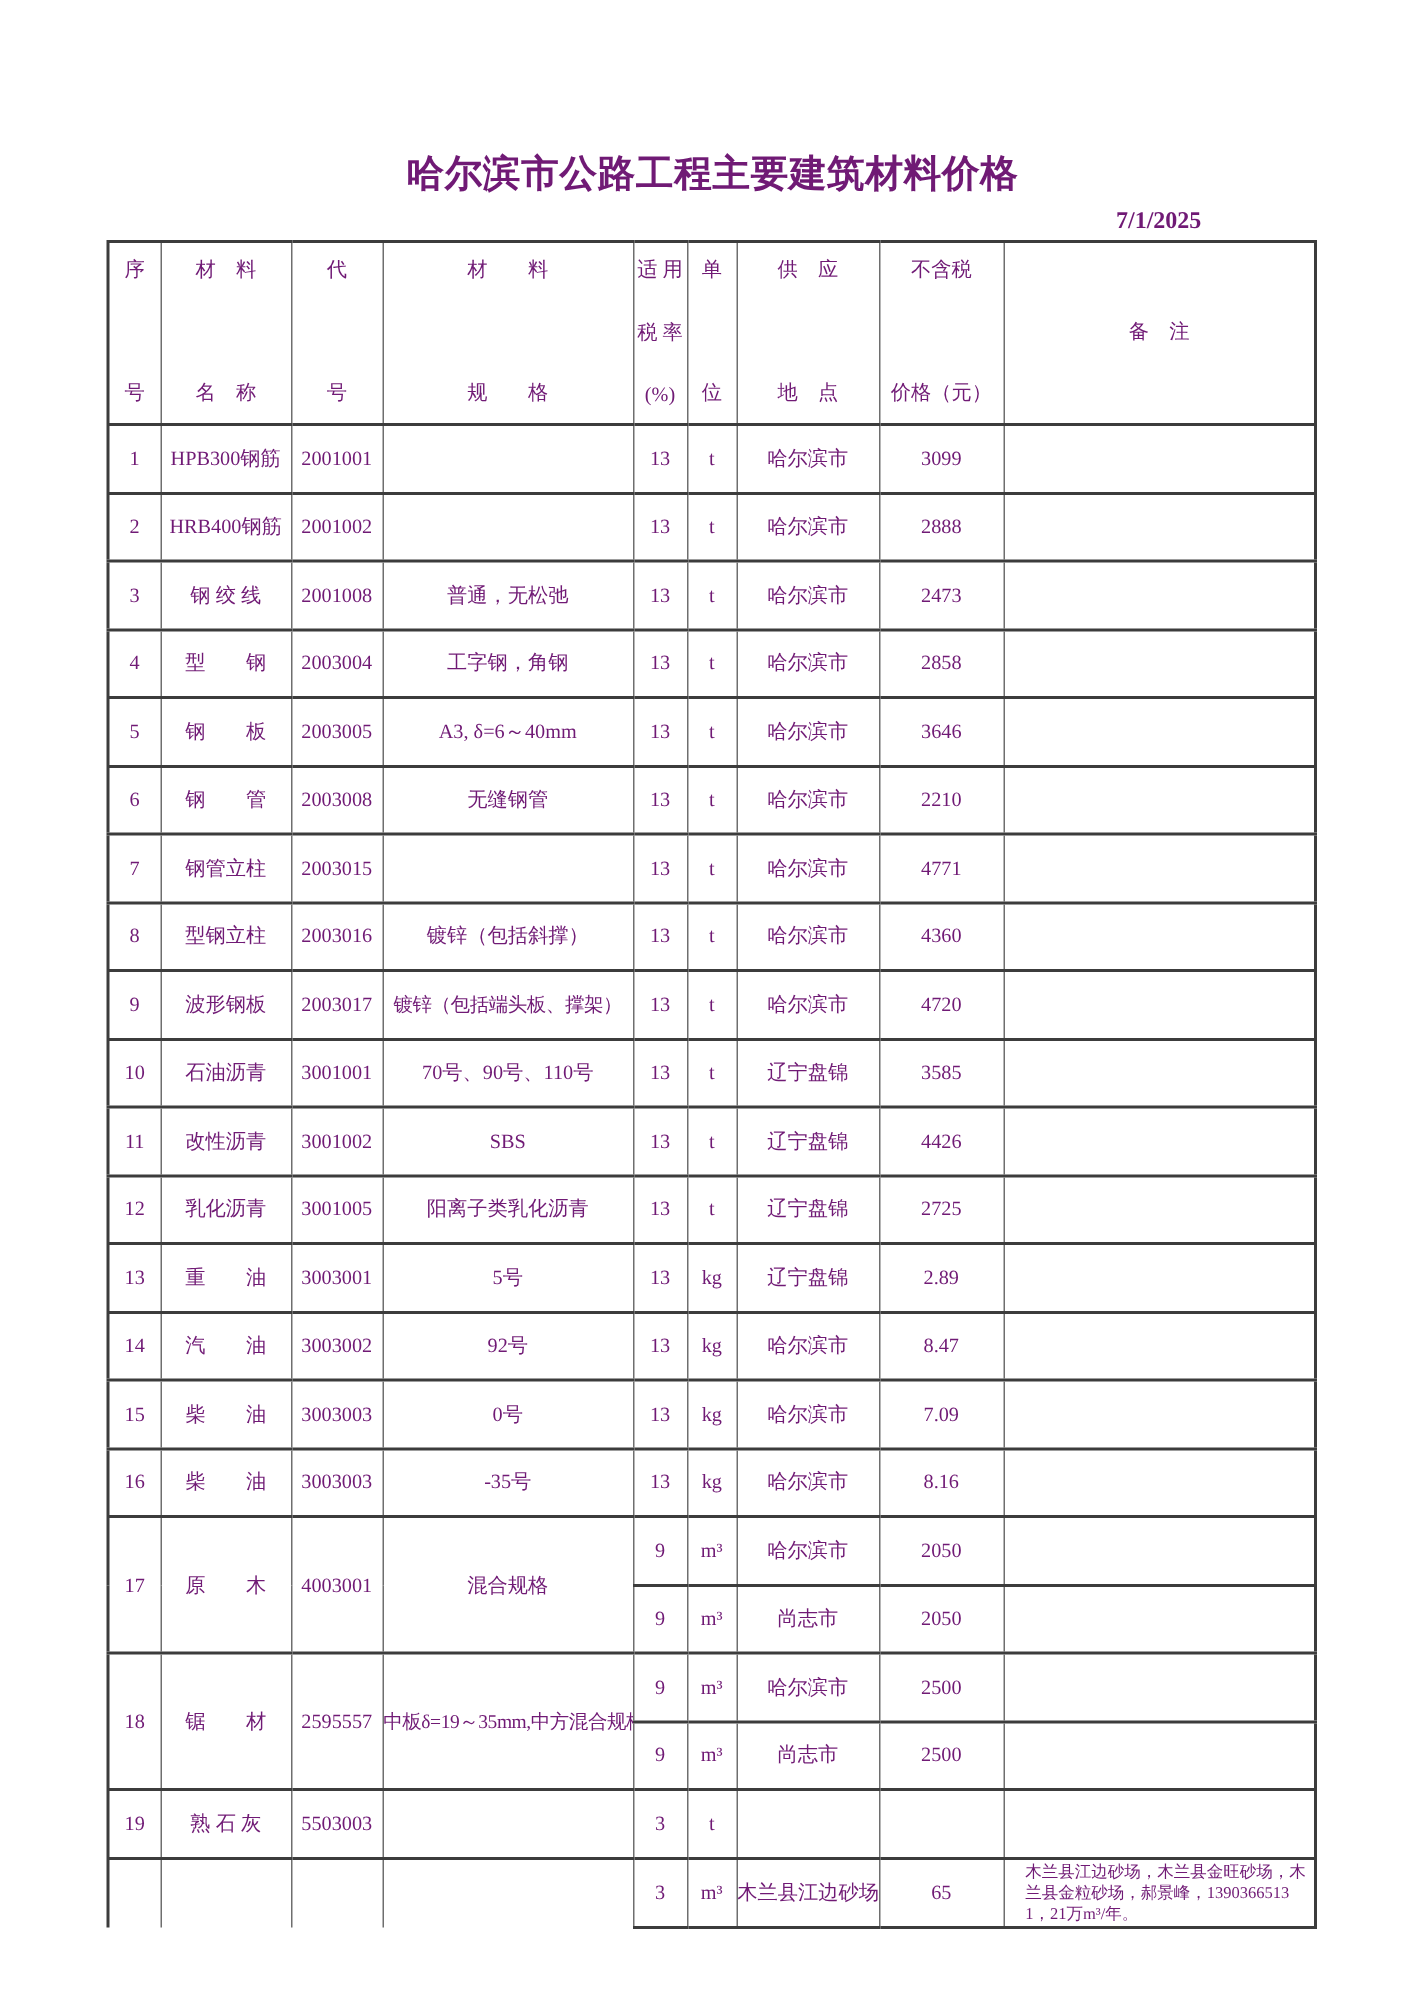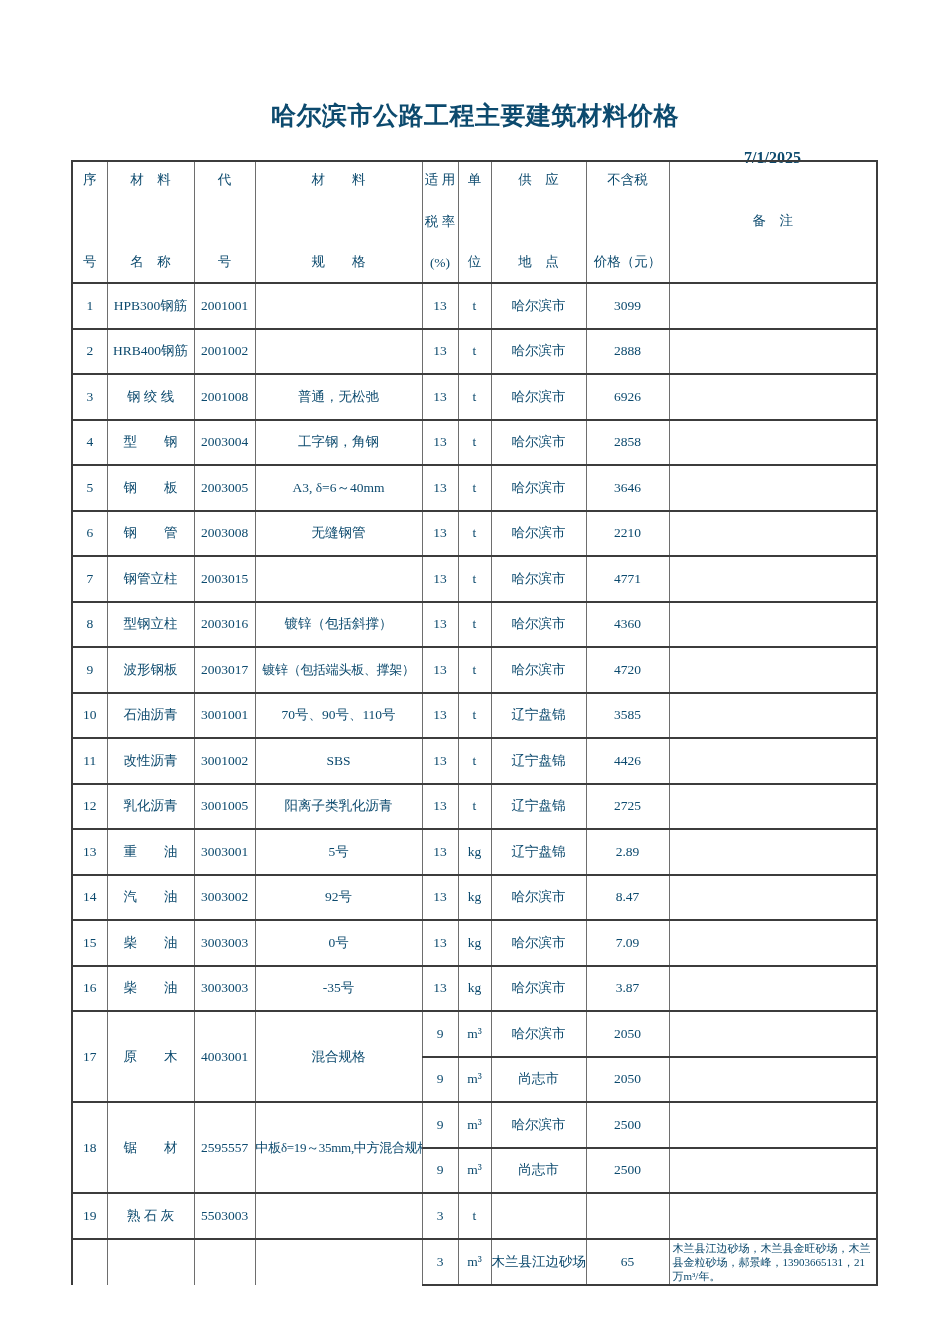--- a/index.html
+++ b/index.html
@@ -1,30 +1,30 @@
 <!DOCTYPE html>
 <html><head>
 <meta charset="utf-8">
 <style>
   html,body{margin:0;padding:0;background:#ffffff;}
   .page{position:relative;width:950px;height:1344px;background:#fff;overflow:hidden;
-        font-family:"Liberation Serif","DejaVu Serif",serif;color:#0c4a6e;}
+        font-family:"Liberation Serif","DejaVu Serif",serif;color:#701a75;}
   .page-title{position:absolute;top:99px;left:0;width:950px;text-align:center;
         font-size:25px;font-weight:bold;letter-spacing:0.5px;}
-  .date{position:absolute;top:149px;left:744px;font-size:16px;font-weight:bold;}
+  .date{position:absolute;top:139px;left:744px;font-size:16px;font-weight:bold;}
   table.mat{position:absolute;left:71px;top:160px;width:805px;table-layout:fixed;
         border-collapse:collapse;border:2px solid #3c3c3c;border-bottom:none;}
   td{border:solid #6e6e6e;border-width:2px 1px;border-top-color:#3c3c3c;border-bottom-color:#3c3c3c;
      text-align:center;vertical-align:middle;font-size:13.5px;height:43.5px;
      padding:0;overflow:hidden;white-space:nowrap;}
   tr.hdr td{height:120px;vertical-align:top;}
   .hc{display:flex;flex-direction:column;justify-content:space-between;height:100px;margin:9px 0 0 0;}
   .hc1{display:flex;flex-direction:column;justify-content:center;height:118px;}
   .sm{font-size:13px;letter-spacing:-0.3px;}
-  .rk{font-size:11px;text-align:left;line-height:1.3;padding:1px 2px 1px 3px;
+  .rk{font-size:11px;text-align:left;line-height:1.3;padding:1px 2px 1px 14px;
       white-space:normal;word-break:break-all;vertical-align:middle;}
   tr.last td{height:41px;}
   td.cut{border-bottom:none;}
 </style>
 </head>
 <body>
 
 <div class="page">
   <div class="page-title">哈尔滨市公路工程主要建筑材料价格</div>
   <div class="date">7/1/2025</div>
@@ -123,21 +123,21 @@
       <td></td>
     </tr>
     <tr>
       <td>3</td>
       <td>钢 绞 线</td>
       <td>2001008</td>
       <td>普通，无松弛</td>
       <td>13</td>
       <td>t</td>
       <td>哈尔滨市</td>
-      <td>6926</td>
+      <td>2473</td>
       <td></td>
     </tr>
     <tr>
       <td>4</td>
       <td>型　　钢</td>
       <td>2003004</td>
       <td>工字钢，角钢</td>
       <td>13</td>
       <td>t</td>
       <td>哈尔滨市</td>
@@ -266,21 +266,21 @@
       <td></td>
     </tr>
     <tr>
       <td>16</td>
       <td>柴　　油</td>
       <td>3003003</td>
       <td>-35号</td>
       <td>13</td>
       <td>kg</td>
       <td>哈尔滨市</td>
-      <td>3.87</td>
+      <td>8.16</td>
       <td></td>
     </tr>
 
     <tr>
       <td rowspan="2">17</td>
       <td rowspan="2">原　　木</td>
       <td rowspan="2">4003001</td>
       <td rowspan="2">混合规格</td>
       <td>9</td>
       <td>m³</td>

